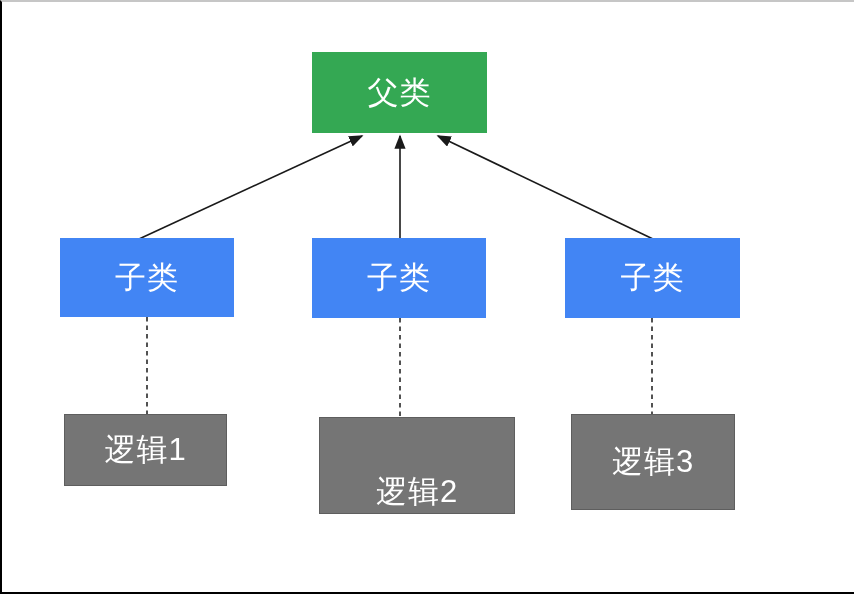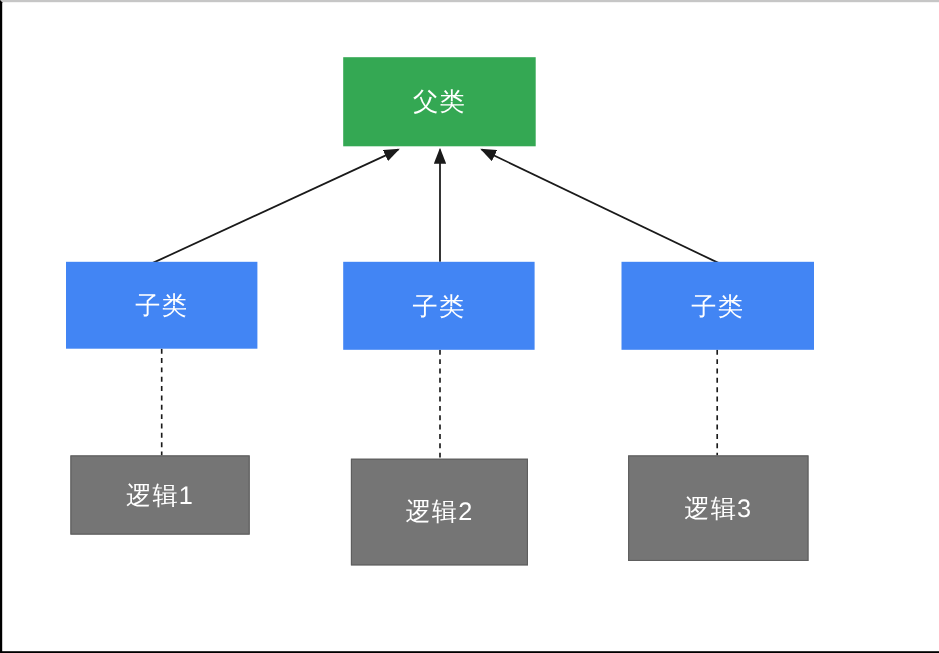--- a/index.html
+++ b/index.html
@@ -29,39 +29,39 @@
   }
   .connector-layer line {
     stroke: var(--connector, #1a1a1a);
   }
   .node {
     position: absolute;
     display: flex;
     align-items: center;
     justify-content: center;
     color: var(--text, #ffffff);
-    font-size: 23px;
+    font-size: 31px;
     letter-spacing: 1px;
     box-sizing: border-box;
     user-select: none;
   }
   .node.parent {
     left: 310px; top: 50px; width: 175px; height: 81px;
     background: var(--parent-box, #34a853);
   }
   .node.child { background: var(--child-box, #4285f4); }
   .node.child-1 { left: 58px;  top: 236px; width: 174px; height: 79px; }
   .node.child-2 { left: 310px; top: 236px; width: 174px; height: 80px; }
   .node.child-3 { left: 563px; top: 236px; width: 175px; height: 80px; }
   .node.logic {
     background: var(--logic-box, #757575);
     border: 1px solid var(--logic-border, #5e5e5e);
   }
   .node.logic-1 { left: 62px;  top: 412px; width: 163px; height: 72px; }
-  .node.logic-2 { left: 317px; top: 415px; width: 161px; height: 97px; }
+  .node.logic-2 { left: 317px; top: 415px; width: 196px; height: 97px; align-items: flex-end; }
   .node.logic-3 { left: 569px; top: 412px; width: 164px; height: 96px; }
 </style>
 </head>
 <body>
 
 <div class="frame">
 
   <svg class="connector-layer" width="854" height="594" viewBox="0 0 854 594" xmlns="http://www.w3.org/2000/svg">
     <defs>
       <marker id="arrowhead" markerWidth="9" markerHeight="7" refX="8" refY="3.5" orient="auto">

